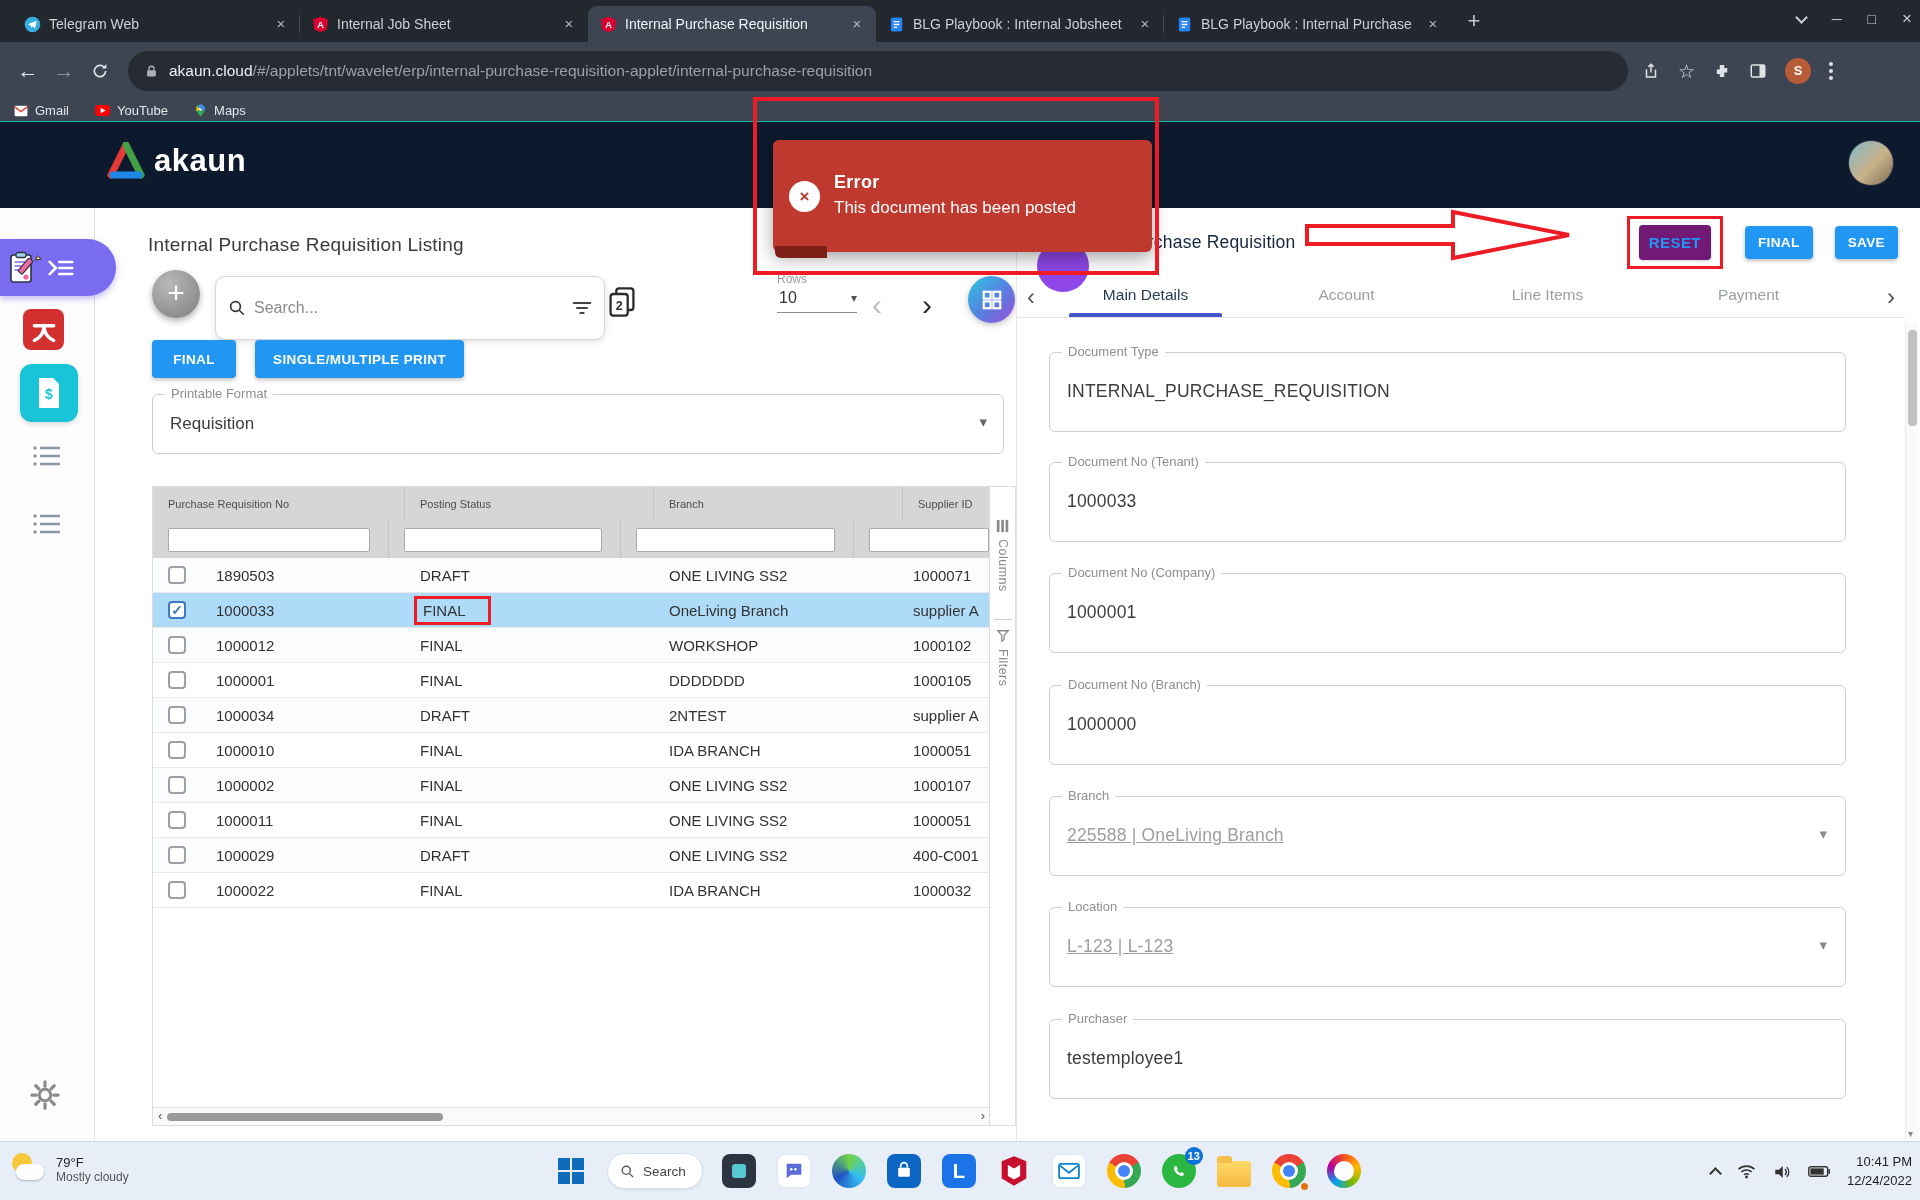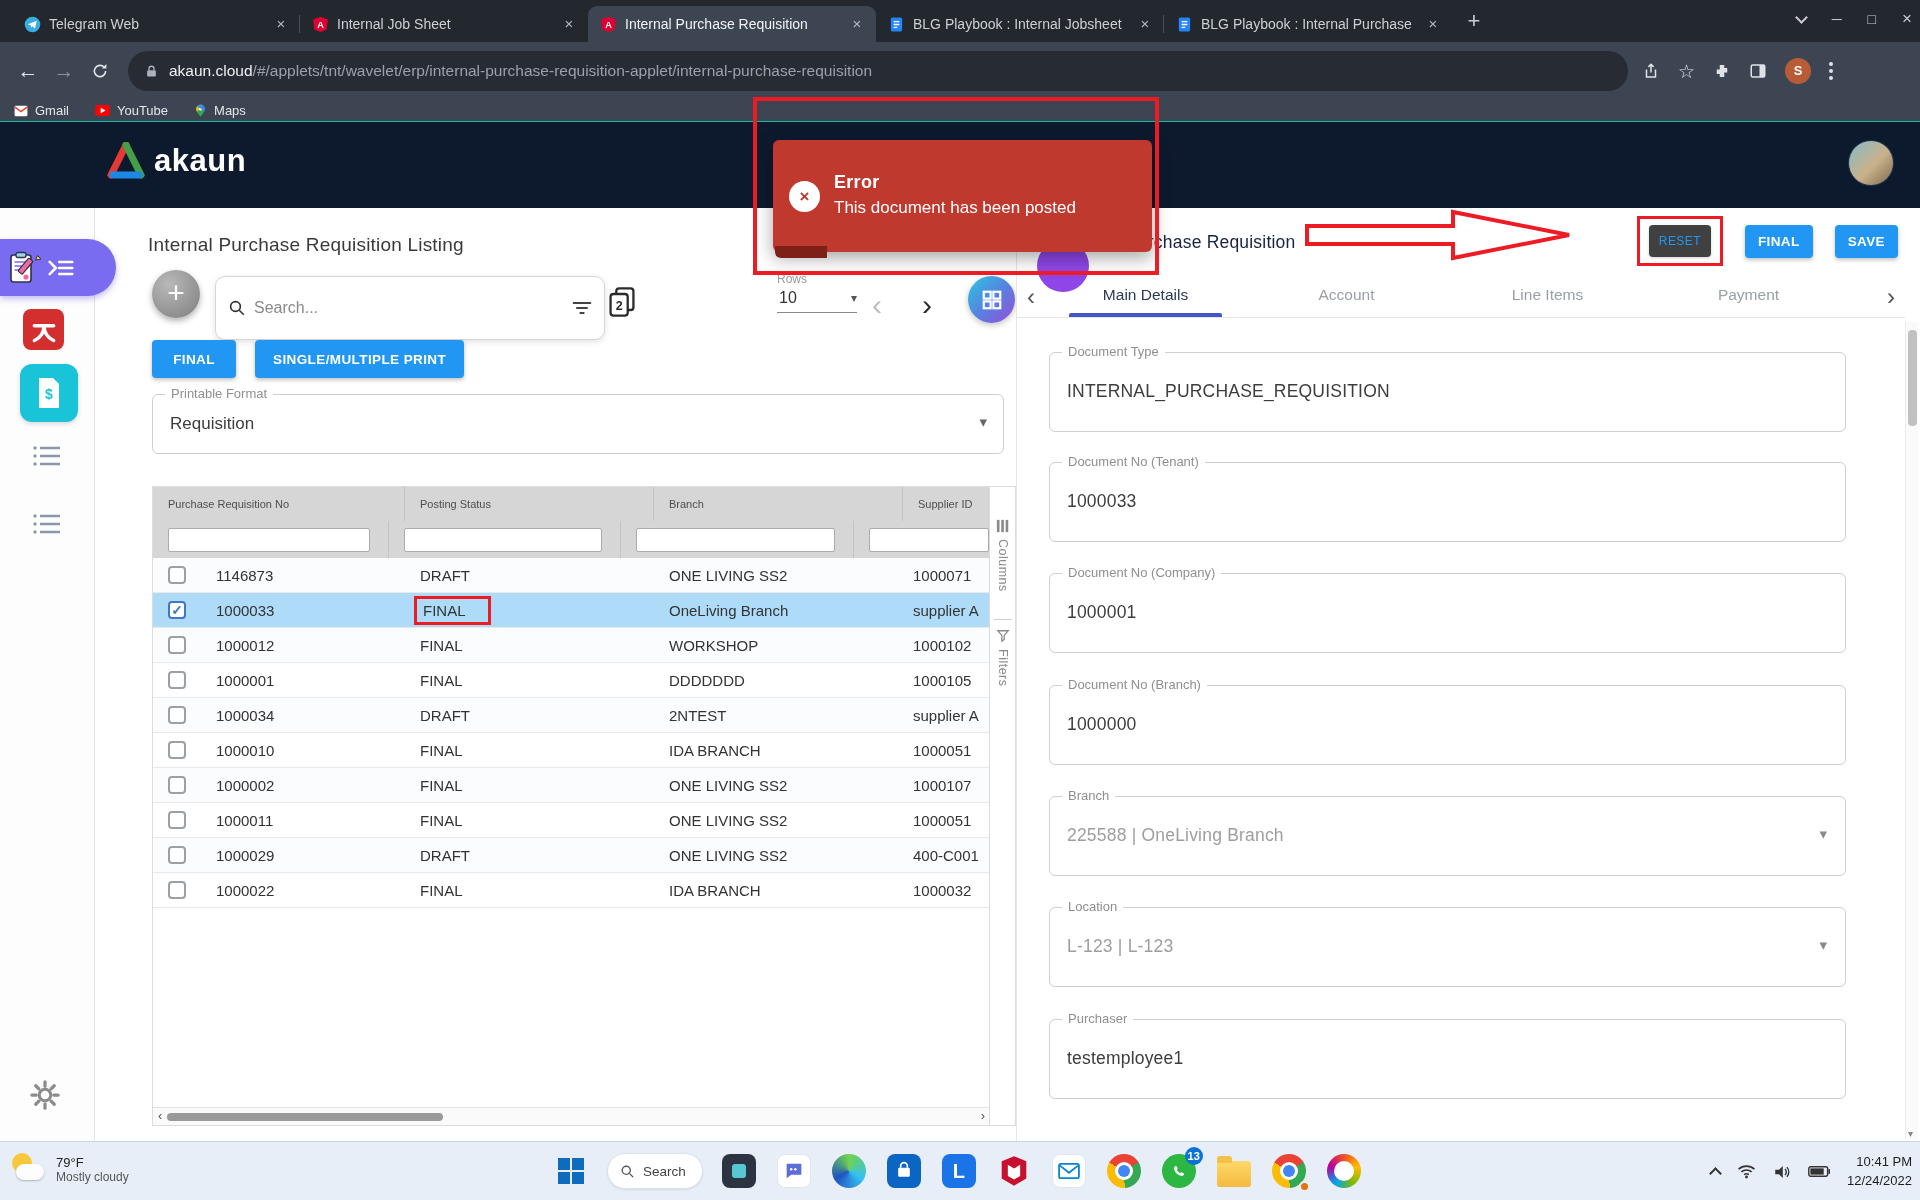--- a/index.html
+++ b/index.html
@@ -97,32 +97,32 @@
   .colstrip{ position:absolute; right:0; top:0; width:26px; height:638px; border-left:1px solid #dcdcdc; background:#fff; }
   .vlabel{ writing-mode:vertical-rl; font-size:12.5px; color:#8a8a8a; letter-spacing:.5px; }
   .stripdiv{ position:absolute; left:4px; top:132px; width:18px; height:1px; background:#cfcfcf; }
 
   
   .rpanel{ position:absolute; left:1016px; top:208px; width:904px; height:933px; background:#fff; border-left:1px solid #e6e6e6;}
   .dtitle{ position:absolute; left:44px; top:24px; font-size:17.5px; color:#16263f; letter-spacing:.2px;}
   .purple-dot{ position:absolute; left:20px; top:32px; width:52px; height:52px; border-radius:50%; background:#8f46e8; }
   .topbtns{ position:absolute; right:22px; top:8px; display:flex; align-items:center; gap:22px; }
   .resetwrap{ border:3px solid #ed1c24; padding:6px 9px; }
-  .btn-ghost{ background:#404040; color:#2196f3; border:none; font-weight:normal; font-size:12px; letter-spacing:.4px; padding:9px 10px; border-radius:4px; box-shadow:0 1px 3px rgba(0,0,0,.18); font-family:"Liberation Sans",sans-serif;}
+  .btn-ghost{ background:#701a75; color:#2196f3; border:none; font-weight:bold; font-size:15px; letter-spacing:.4px; padding:9px 10px; border-radius:4px; box-shadow:0 1px 3px rgba(0,0,0,.18); font-family:"Liberation Sans",sans-serif;}
   .btn-blue{ background:#2196f3; color:#fff; border:none; font-weight:bold; font-size:13.5px; letter-spacing:.4px; padding:9px 13px; border-radius:4px; box-shadow:0 2px 4px rgba(0,0,0,.25); font-family:"Liberation Sans",sans-serif;}
   .dtabs{ position:absolute; left:0; top:68px; width:888px; height:42px; border-bottom:1px solid #e5e5e5; display:flex; align-items:center;}
   .dtabs .chv{ font-size:24px; color:#555; width:28px; text-align:center; }
   .tabrowflex{ flex:1; display:flex; }
   .dtab{ width:201px; text-align:center; font-size:15.5px; color:#9aa0a6; position:relative; padding:10px 0 13px;}
   .dtab.active{ color:#2b3a52; }
   .dtab.active::after{ content:""; position:absolute; left:24px; right:24px; bottom:0; height:4px; border-radius:2px 2px 0 0; background:#4355c8;}
   .ffield{ position:absolute; left:32px; width:797px; height:80px; border:1px solid #cfcfcf; border-radius:6px; background:#fff;}
   .ffield .flabel{ position:absolute; top:-9px; left:12px; background:#fff; padding:0 6px; font-size:13px; color:#8f8f8f; }
   .ffield .fval{ position:absolute; left:17px; top:28px; font-size:17.5px; color:#3d3d3d; letter-spacing:.2px;}
-  .ffield.disabled .fval{ color:#9e9e9e; }
+  .ffield.disabled .fval{ color:#9e9e9e;text-decoration:underline; }
   .ffield .caret{ position:absolute; right:18px; top:28px; color:#8a8a8a; font-size:15px; }
   .vscroll{ position:absolute; right:2px; top:114px; width:13px; height:817px; background:#fafafa; border-left:1px solid #ececec;}
   .vthumb{ position:absolute; left:2px; top:8px; width:9px; height:96px; background:#c1c1c1; border-radius:4px;}
   .vscroll .a{ position:absolute; bottom:0px; left:2px; font-size:10px; color:#888; }
 
   
   .toast{ position:absolute; left:773px; top:140px; width:379px; height:112px; background:#c0392f; border-radius:6px;
           box-shadow:0 6px 18px rgba(0,0,0,.35); color:#fff; z-index:40; display:flex; align-items:center; padding:0 16px; gap:14px;}
   .toast .xcirc{ width:31px; height:31px; border-radius:50%; background:#fff; color:#c0392f; font-weight:bold; font-size:17px; text-align:center; line-height:31px; flex:0 0 auto;}
   .toast .ttl{ font-weight:bold; font-size:18px; letter-spacing:.3px; margin-bottom:4px;}
@@ -427,21 +427,21 @@
             <input style="">
           </div>
         <div class="fc fc4 hc4">
             <input style="">
           </div>
       </div>
 
       <div class="trow">
         <div class="rc1">
             <span class="cb"></span>
-            <span>1146873</span>
+            <span>1890503</span>
           </div>
         <div class="rc2">DRAFT</div>
         <div class="rc3">ONE LIVING SS2</div>
         <div class="rc4">1000071</div>
       </div>
       <div class="trow sel">
         <div class="rc1">
             <span class="cb on">✓</span>
             <span>1000033</span>
           </div>

